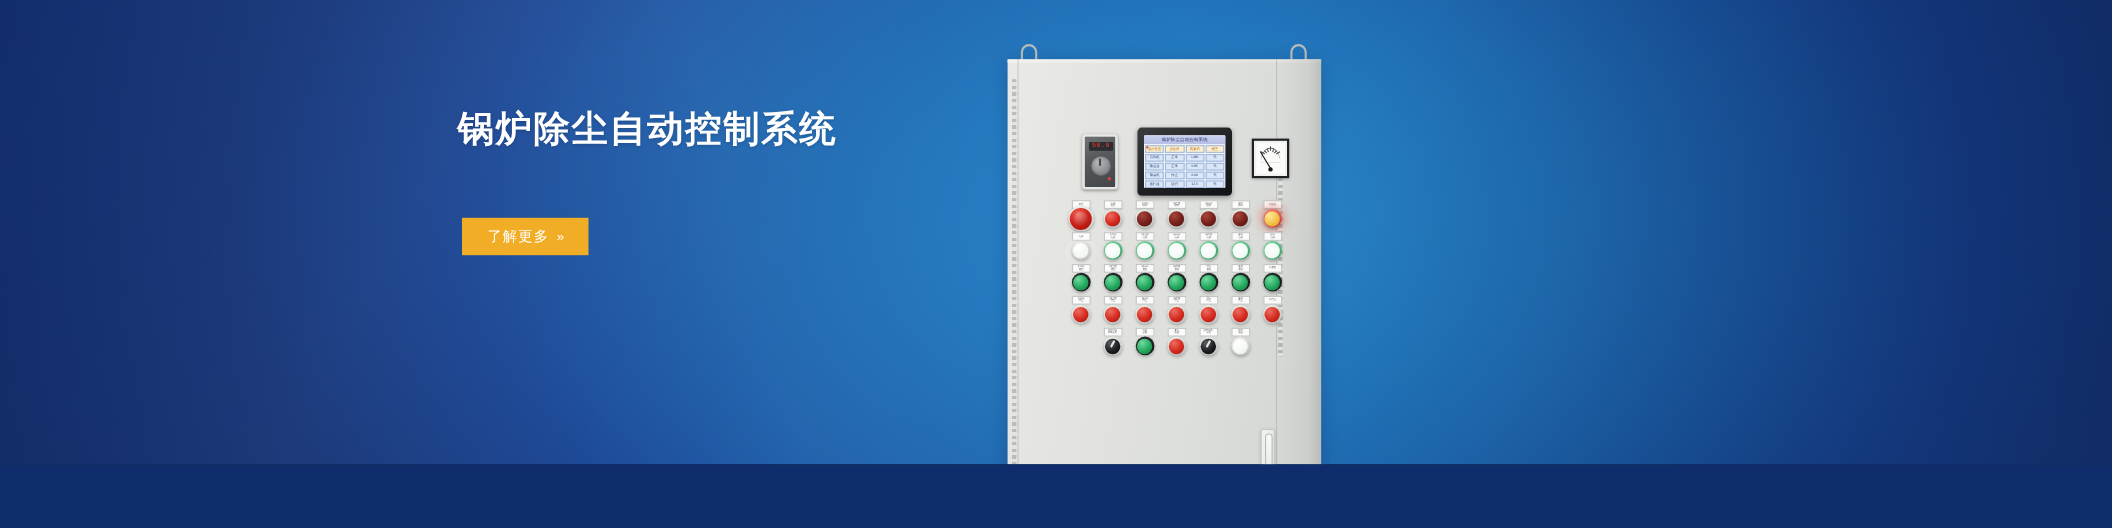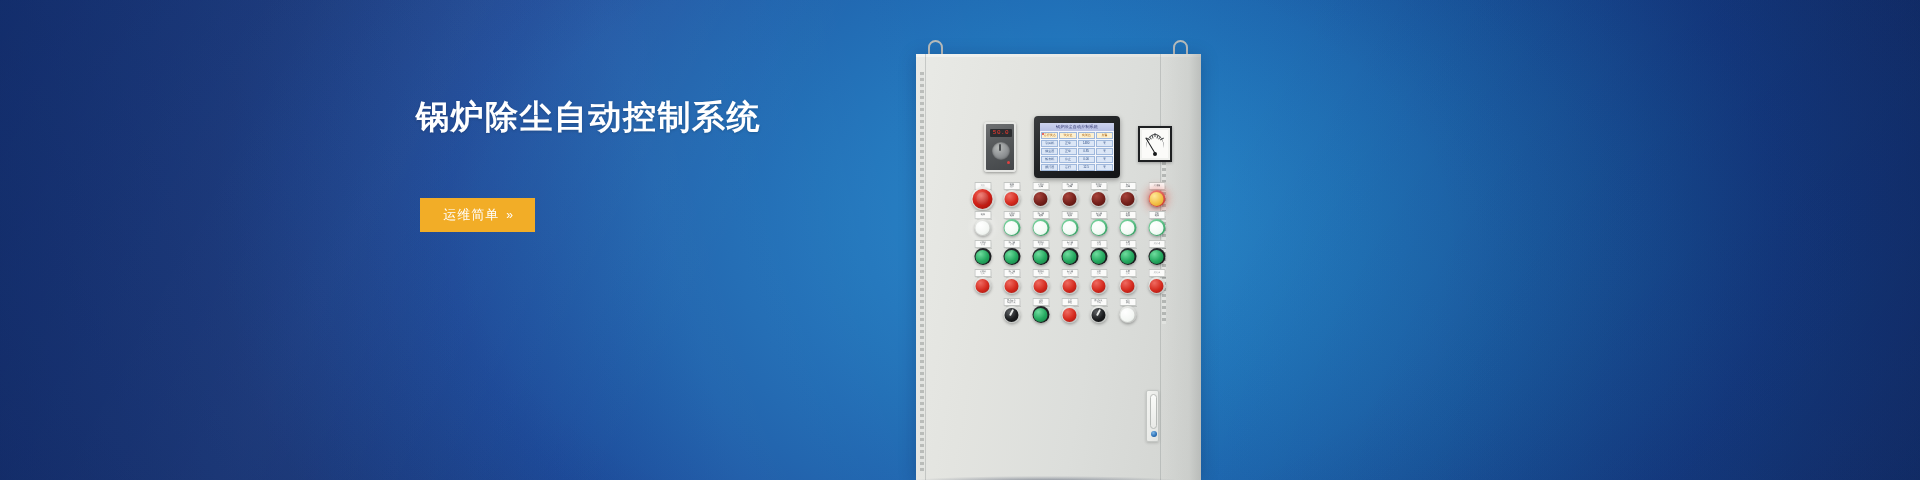--- a/index.html
+++ b/index.html
@@ -7,21 +7,21 @@
     padding: 0;
     background: #0f2d6b;
   }
   body {
     font-family: "Liberation Sans", "DejaVu Sans", sans-serif;
   }
 
   #banner {
     position: relative;
     width: 1920px;
-    height: 480px;
+    height: 422px;
     overflow: hidden;
     background: #4d7c0f;
   }
 
   
   .bg-base {
     position: absolute;
     inset: 0;
     background:
       radial-gradient(ellipse 900px 620px at 58% 46%, #2a8ccd 0%, #2277bd 28%, #1d62ad 52%, #1a4a9c 74%, #1d3f86 100%);
@@ -386,21 +386,21 @@
   <div class="bg-sheen-a"></div>
   <div class="bg-sheen-b"></div>
   <div class="bg-vignette"></div>
 
   <div class="content">
 
     <h1 class="headline">锅炉除尘自动控制系统</h1>
 
 
     <a class="cta" href="#">
-      <span>运维简单</span>
+      <span>了解更多</span>
       <span class="arrows">»</span>
     </a>
   </div>
 
   <div class="cabinet-wrap">
 
     <div class="eye left"></div>
     <div class="eye right"></div>
 
     <div class="cabinet">

